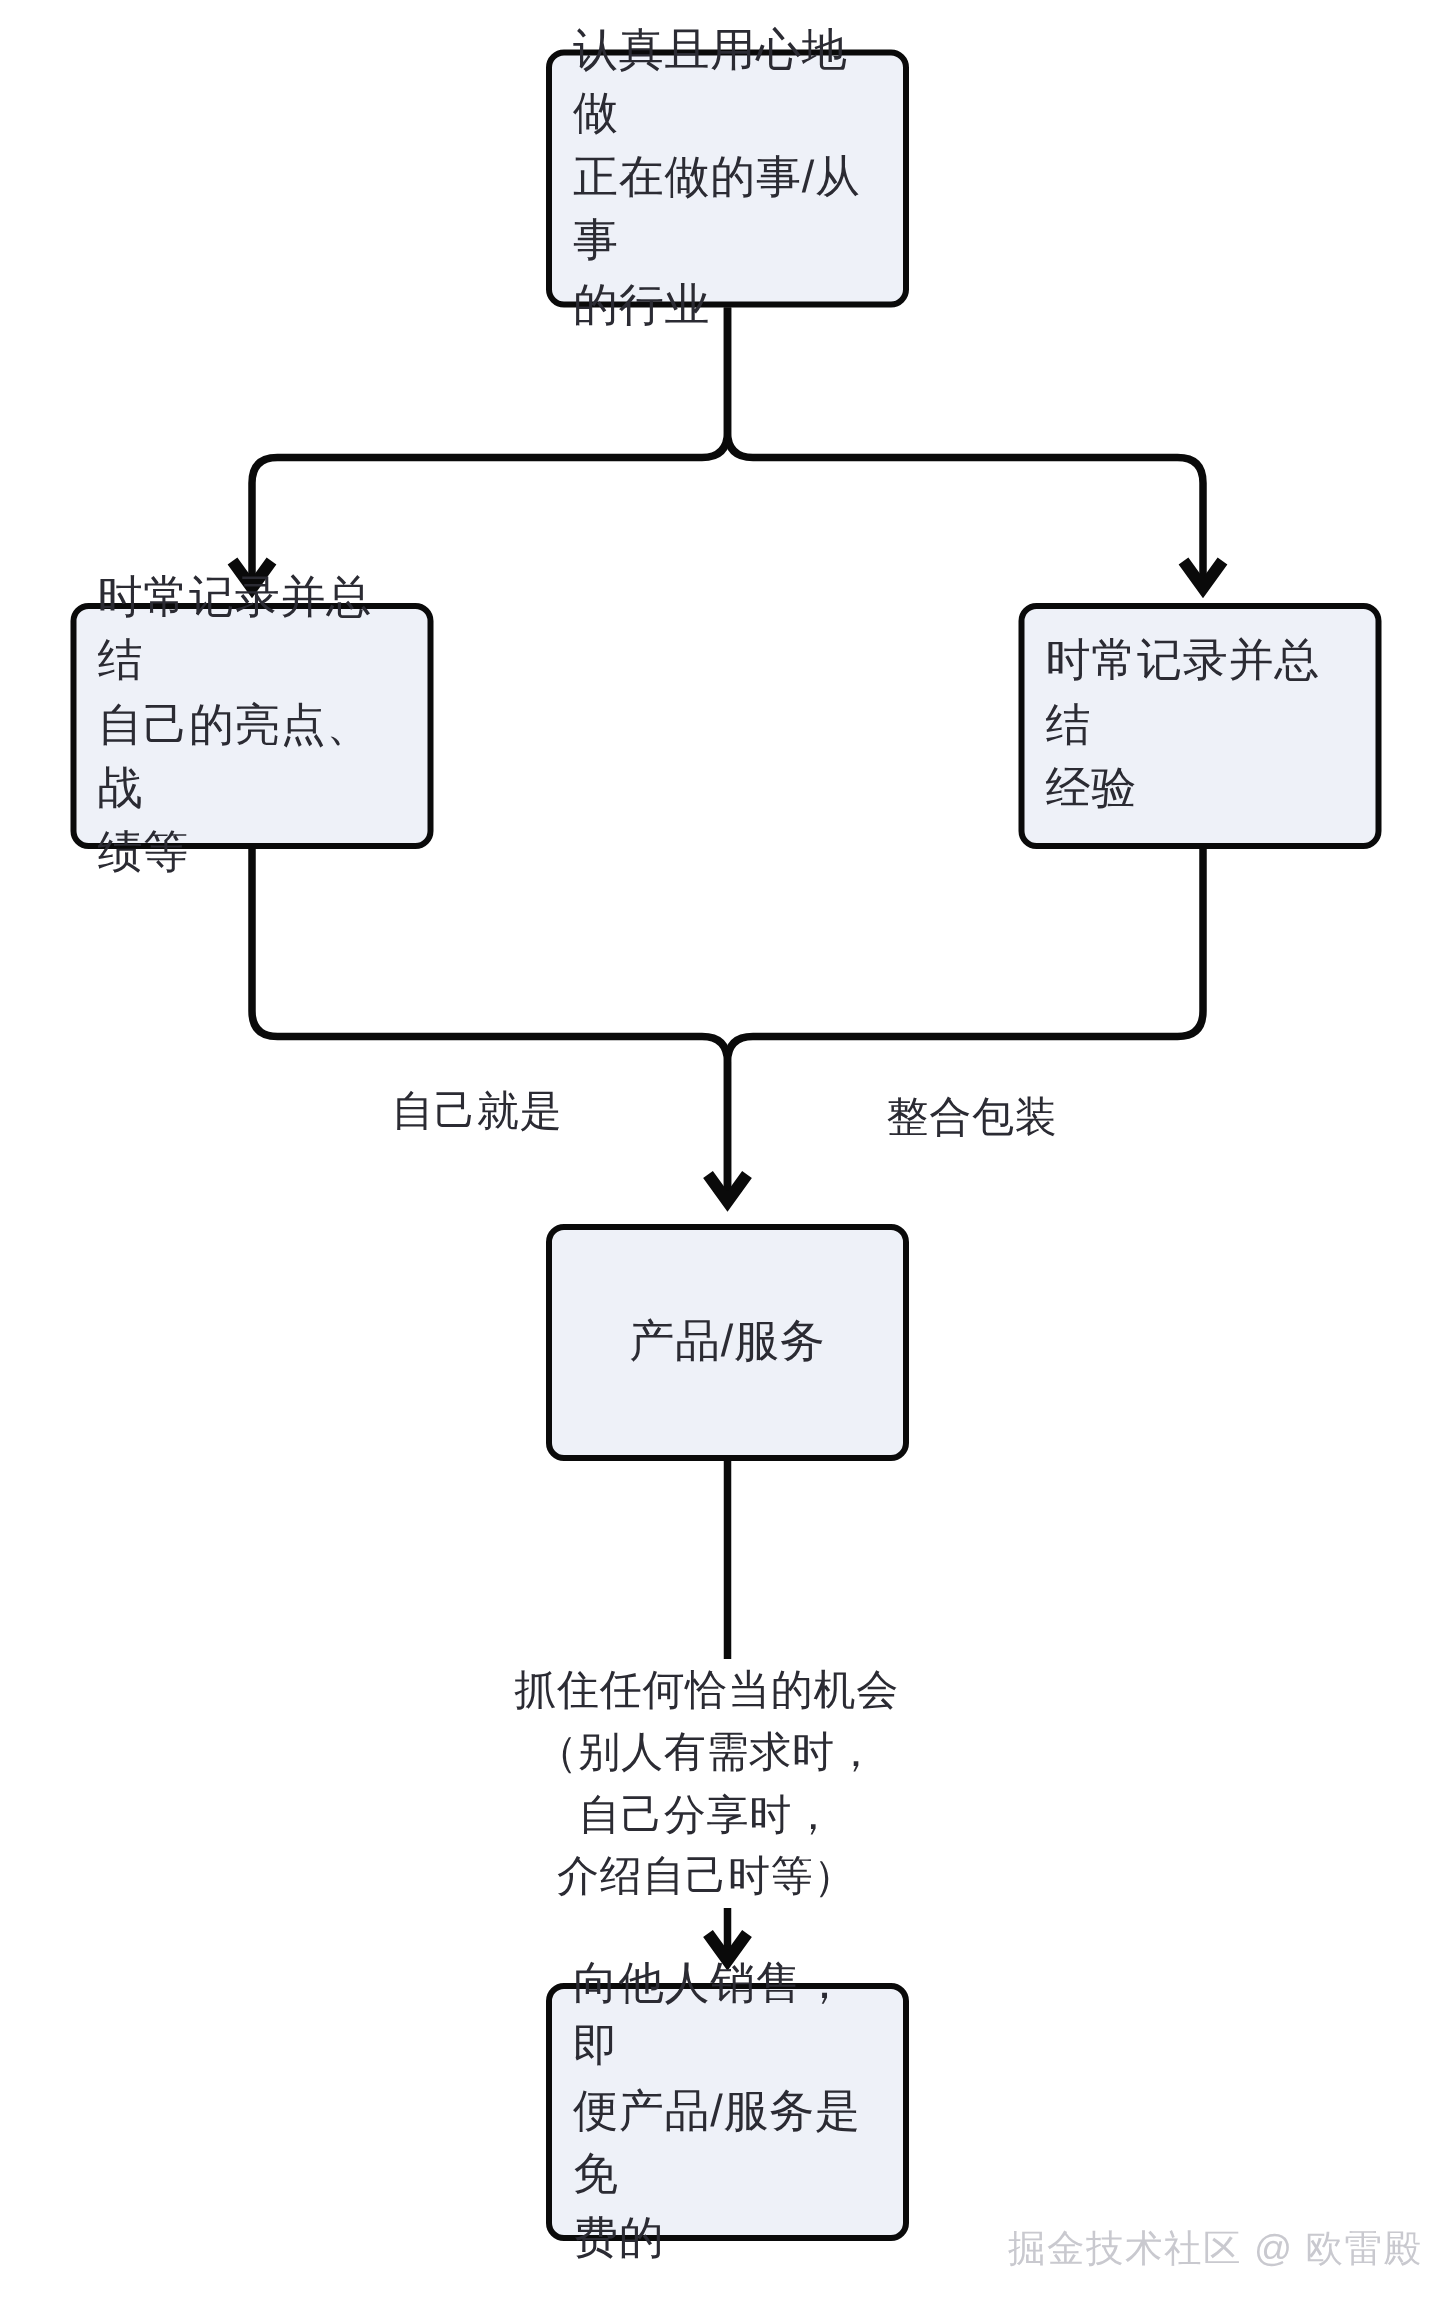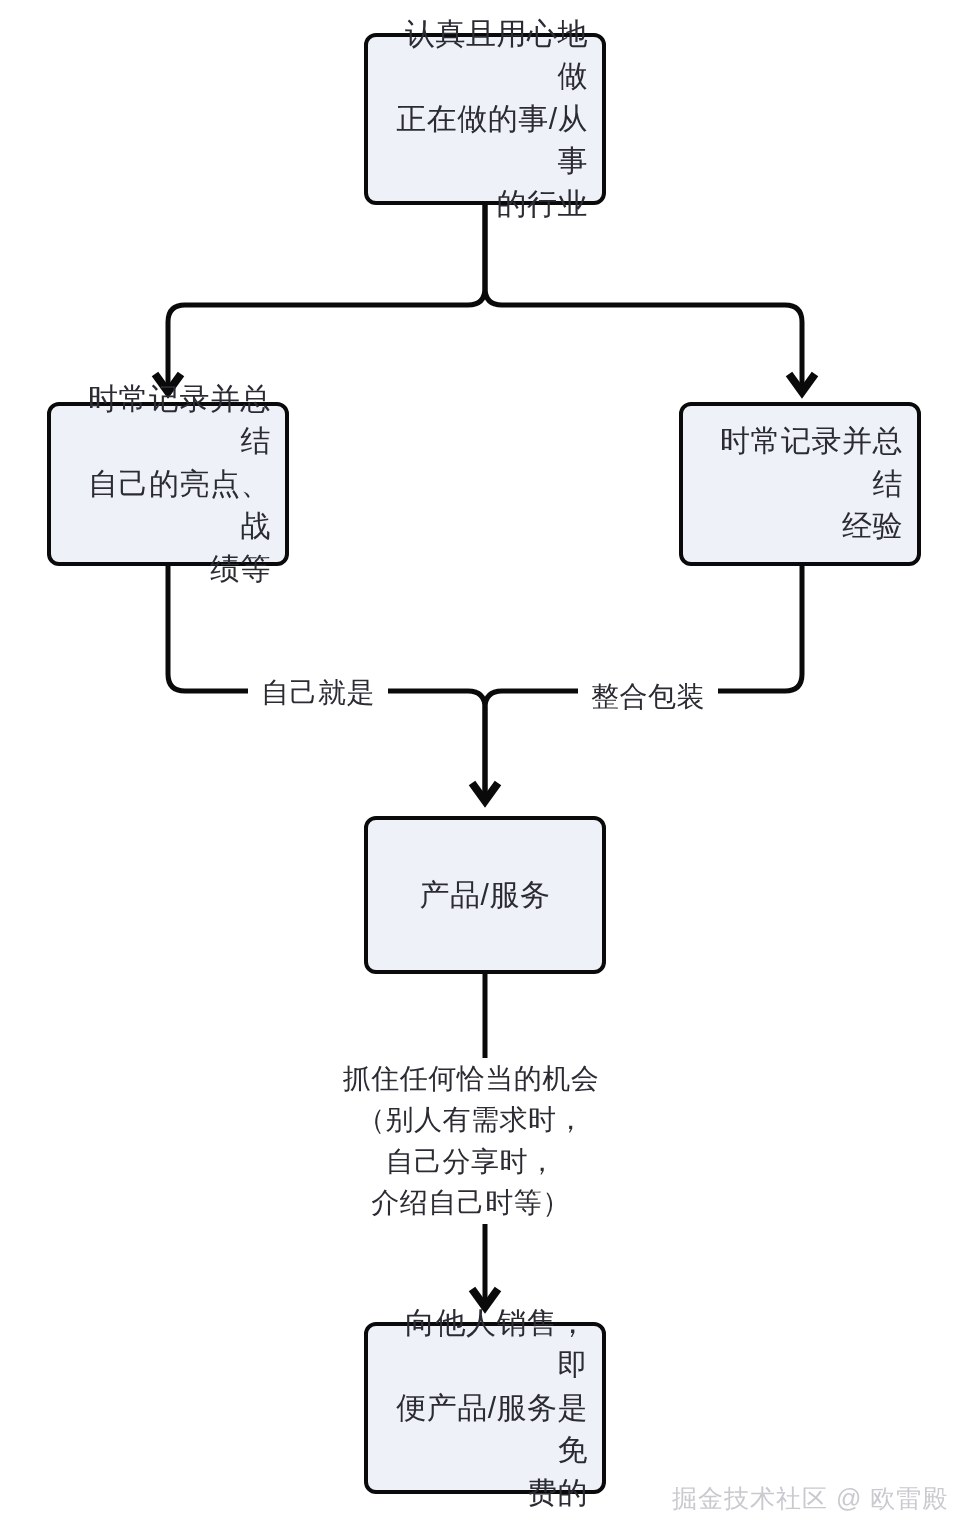--- a/index.html
+++ b/index.html
@@ -26,38 +26,39 @@
   }
   .node {
     position: absolute;
     box-sizing: border-box;
     background: #eef1f8;
     border: 4px solid #0a0a0a;
     border-radius: 12px;
     display: flex;
     align-items: center;
     justify-content: center;
-    text-align: right;
+    text-align: left;
     color: #2b2b33;
     font-size: 30px;
     line-height: 1.42;
     letter-spacing: 0.5px;
     font-weight: 400;
     padding: 4px 14px;
     white-space: pre-line;
   }
   .edge-label {
     position: absolute;
     color: #2b2b33;
     font-size: 28px;
     line-height: 1.48;
     text-align: center;
     letter-spacing: 0.5px;
     background: #ffffff;
     white-space: pre-line;
+    margin-top: 48px;
   }
   #node-top      { left: 364px; top: 33px;   width: 242px; height: 172px; }
   #node-left     { left: 47px;  top: 402px;  width: 242px; height: 164px; }
   #node-right    { left: 679px; top: 402px;  width: 242px; height: 164px; }
   #node-product  { left: 364px; top: 816px;  width: 242px; height: 158px; }
   #node-sell     { left: 364px; top: 1322px; width: 242px; height: 172px; }
 
   #label-left-branch  { left: 248px; top: 672px; width: 140px; }
   #label-right-branch { left: 578px; top: 676px; width: 140px; }
   #label-chance       { left: 316px; top: 1058px; width: 310px; }

